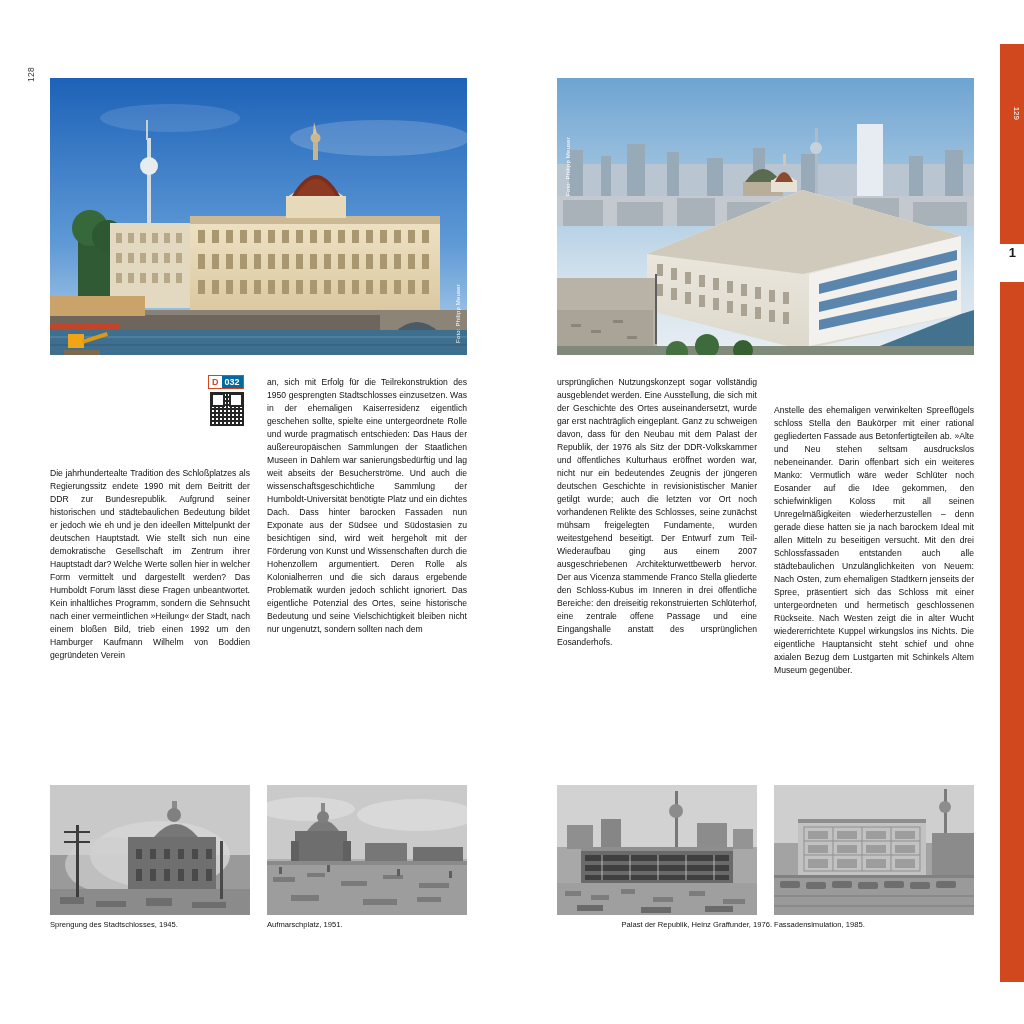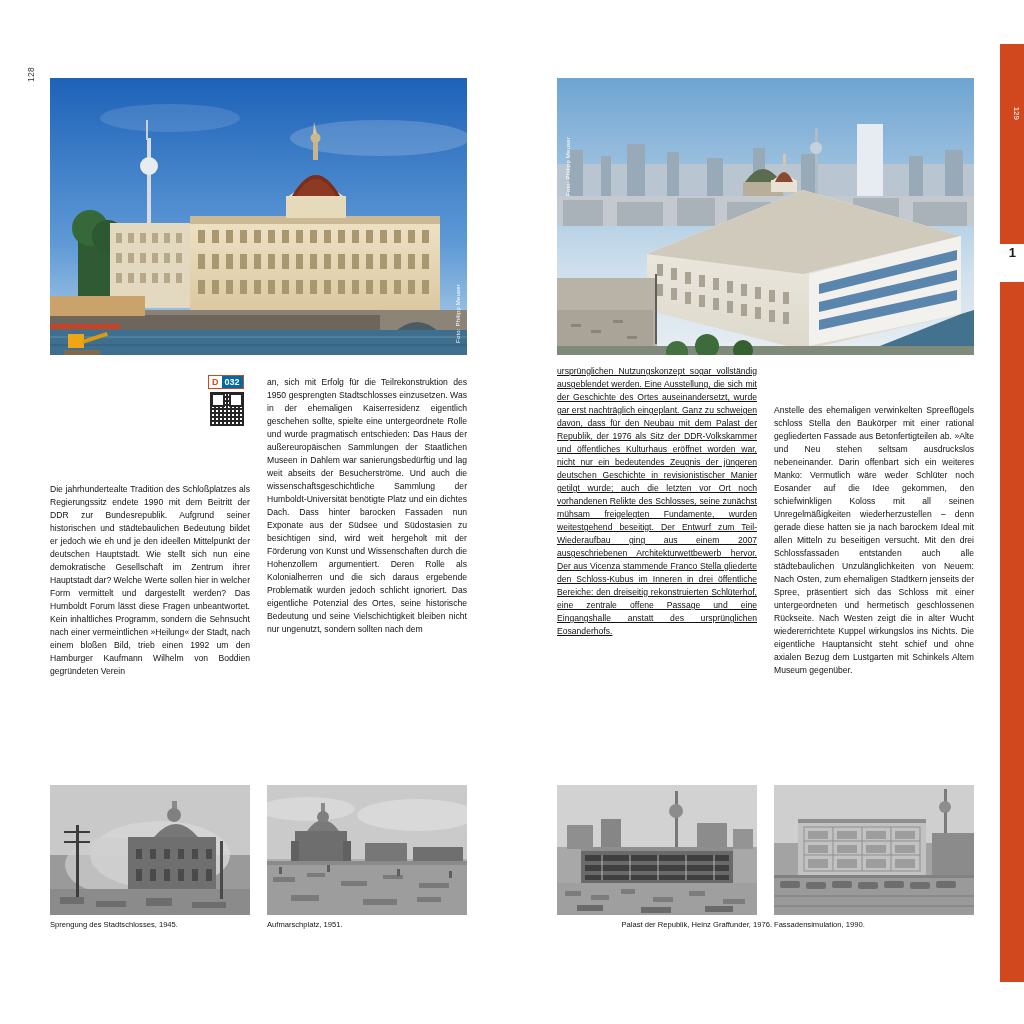--- a/index.html
+++ b/index.html
@@ -436,27 +436,27 @@
     <div class="credit" style="left:8px; top:118px;">Foto: Philipp Meuser</div>
   </div>
 
 
   <div class="badge" style="left:208px; top:375px;">
     <span class="badge-letter">D</span>
     <span class="badge-num">032</span>
   </div>
   <div class="qr" style="left:210px; top:392px;"></div>
 
-  <div class="col" style="left:50px; top:483px; width:200px;">
+  <div class="col" style="left:50px; top:467px; width:200px;">
     <p>Die jahrhundertealte Tradition des Schloßplatzes als Regierungssitz endete 1990 mit dem Beitritt der DDR zur Bundesrepublik. Aufgrund seiner historischen und städtebaulichen Bedeutung bildet er jedoch wie eh und je den ideellen Mittelpunkt der deutschen Hauptstadt. Wie stellt sich nun eine demokratische Gesellschaft im Zentrum ihrer Hauptstadt dar? Welche Werte sollen hier in welcher Form vermittelt und dargestellt werden? Das Humboldt Forum lässt diese Fragen unbeantwortet. Kein inhaltliches Programm, sondern die Sehnsucht nach einer vermeintlichen »Heilung« der Stadt, nach einem bloßen Bild, trieb einen 1992 um den Hamburger Kaufmann Wilhelm von Boddien gegründeten Verein</p>
   </div>
   <div class="col" style="left:267px; top:376px; width:200px;">
     <p>an, sich mit Erfolg für die Teilrekonstruktion des 1950 gesprengten Stadtschlosses einzusetzen. Was in der ehemaligen Kaiserresidenz eigentlich geschehen sollte, spielte eine untergeordnete Rolle und wurde pragmatisch entschieden: Das Haus der außereuropäischen Sammlungen der Staatlichen Museen in Dahlem war sanierungsbedürftig und lag weit abseits der Besucherströme. Und auch die wissenschaftsgeschichtliche Sammlung der Humboldt-Universität benötigte Platz und ein dichtes Dach. Dass hinter barocken Fassaden nun Exponate aus der Südsee und Südostasien zu besichtigen sind, wird weit hergeholt mit der Förderung von Kunst und Wissenschaften durch die Hohenzollern argumentiert. Deren Rolle als Kolonialherren und die sich daraus ergebende Problematik wurden jedoch schlicht ignoriert. Das eigentliche Potenzial des Ortes, seine historische Bedeutung und seine Vielschichtigkeit bleiben nicht nur ungenutzt, sondern sollten nach dem</p>
   </div>
-  <div class="col" style="left:557px; top:365px; width:200px;text-decoration:underline;">
+  <div class="col" style="left:557px; top:376px; width:200px;">
     <p>ursprünglichen Nutzungskonzept sogar vollständig ausgeblendet werden. Eine Ausstellung, die sich mit der Geschichte des Ortes auseinandersetzt, wurde gar erst nachträglich eingeplant. Ganz zu schweigen davon, dass für den Neubau mit dem Palast der Republik, der 1976 als Sitz der DDR-Volkskammer und öffentliches Kulturhaus eröffnet worden war, nicht nur ein bedeutendes Zeugnis der jüngeren deutschen Geschichte in revisionistischer Manier getilgt wurde; auch die letzten vor Ort noch vorhandenen Relikte des Schlosses, seine zunächst mühsam freigelegten Fundamente, wurden weitestgehend beseitigt. Der Entwurf zum Teil-Wiederaufbau ging aus einem 2007 ausgeschriebenen Architekturwettbewerb hervor. Der aus Vicenza stammende Franco Stella gliederte den Schloss-Kubus im Inneren in drei öffentliche Bereiche: den dreiseitig rekonstruierten Schlüterhof, eine zentrale offene Passage und eine Eingangshalle anstatt des ursprünglichen Eosanderhofs.</p>
   </div>
   <div class="col" style="left:774px; top:376px; width:200px;margin-top:28px;">
     <p>Anstelle des ehemaligen verwinkelten Spreeflügels schloss Stella den Baukörper mit einer rational gegliederten Fassade aus Betonfertigteilen ab. »Alte und Neu stehen seltsam ausdruckslos nebeneinander. Darin offenbart sich ein weiteres Manko: Vermutlich wäre weder Schlüter noch Eosander auf die Idee gekommen, den schiefwinkligen Koloss mit all seinen Unregelmäßigkeiten wiederherzustellen – denn gerade diese hatten sie ja nach barockem Ideal mit allen Mitteln zu beseitigen versucht. Mit den drei Schlossfassaden entstanden auch alle städtebaulichen Unzulänglichkeiten von Neuem: Nach Osten, zum ehemaligen Stadtkern jenseits der Spree, präsentiert sich das Schloss mit einer untergeordneten und hermetisch geschlossenen Rückseite. Nach Westen zeigt die in alter Wucht wiedererrichtete Kuppel wirkungslos ins Nichts. Die eigentliche Hauptansicht steht schief und ohne axialen Bezug dem Lustgarten mit Schinkels Altem Museum gegenüber.</p>
   </div>
 
   <div class="img-box bw" style="left:50px; top:785px; width:200px; height:130px;">
     <svg width="200" height="130" viewBox="0 0 200 130" preserveAspectRatio="none">
       <rect width="200" height="130" fill="#9a9a9a"></rect>
       <rect y="0" width="200" height="70" fill="#c9c9c9"></rect>
@@ -632,15 +632,15 @@
         <rect x="136" y="97" width="20" height="7" rx="2"></rect>
         <rect x="162" y="96" width="20" height="7" rx="2"></rect>
       </g>
       <g fill="#8a8a8a">
         <rect x="0" y="110" width="200" height="2"></rect>
         <rect x="0" y="120" width="200" height="2"></rect>
       </g>
     </svg>
     
   </div>
-  <div class="caption" style="left:774px; top:920px; width:200px;">Fassadensimulation, 1990.</div>
+  <div class="caption" style="left:774px; top:920px; width:200px;">Fassadensimulation, 1985.</div>
 
 </div>
 
 </body></html>

